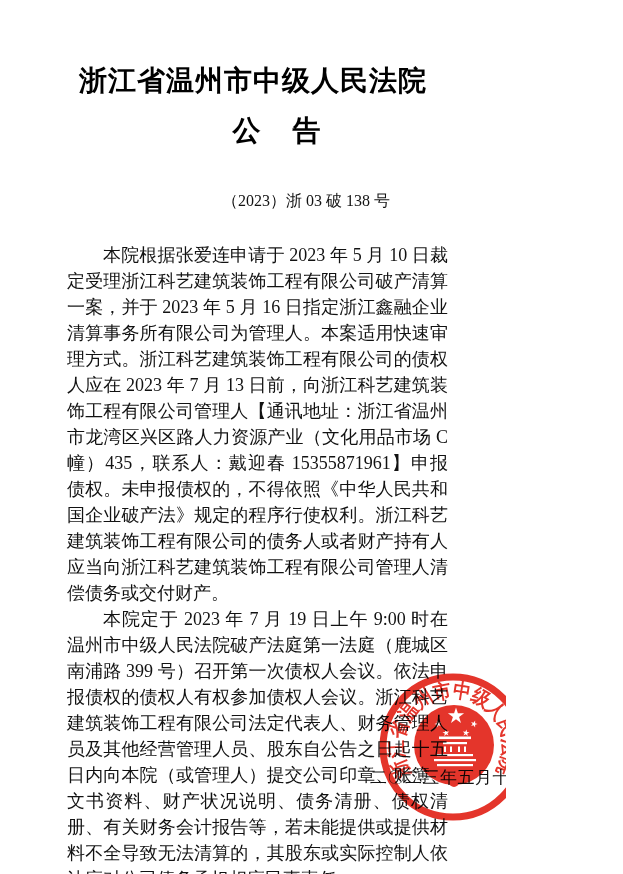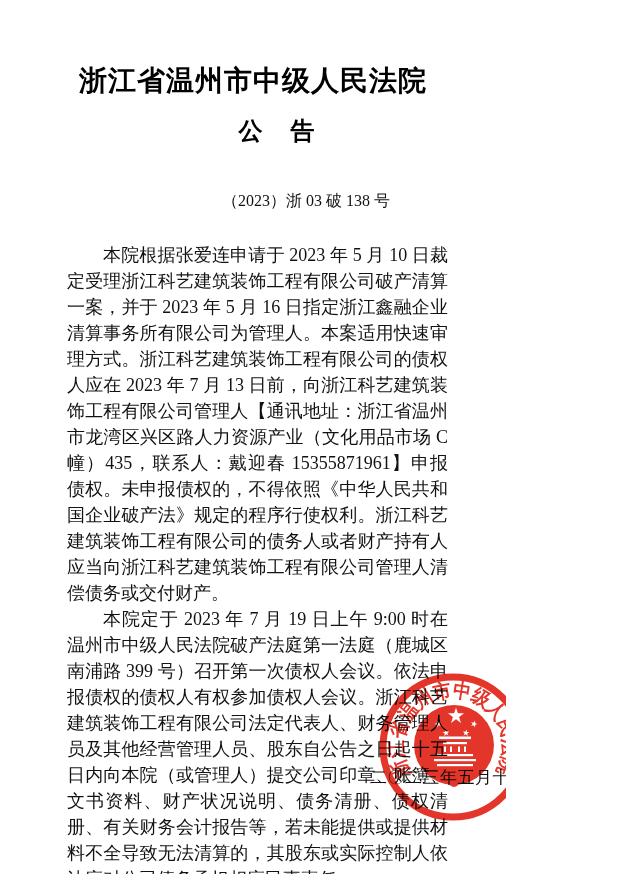--- a/index.html
+++ b/index.html
@@ -14,21 +14,21 @@
   .court-name{
     margin:0;padding-top:62px;
     text-align:center;
     font-size:28px;line-height:38px;
     font-weight:bold;letter-spacing:1px;
     color:#000;
   }
   .doc-title{
     margin:12px 0 0 8px;
     text-align:center;
-    font-size:24px;line-height:38px;
+    font-size:28px;line-height:38px;
     font-weight:bold;letter-spacing:2px;
     color:#000;
     padding-left:41px;
   }
   .case-no{
     margin-top:40px;
     padding-right:116px;
     text-align:right;
     font-size:16px;line-height:22px;
   }

